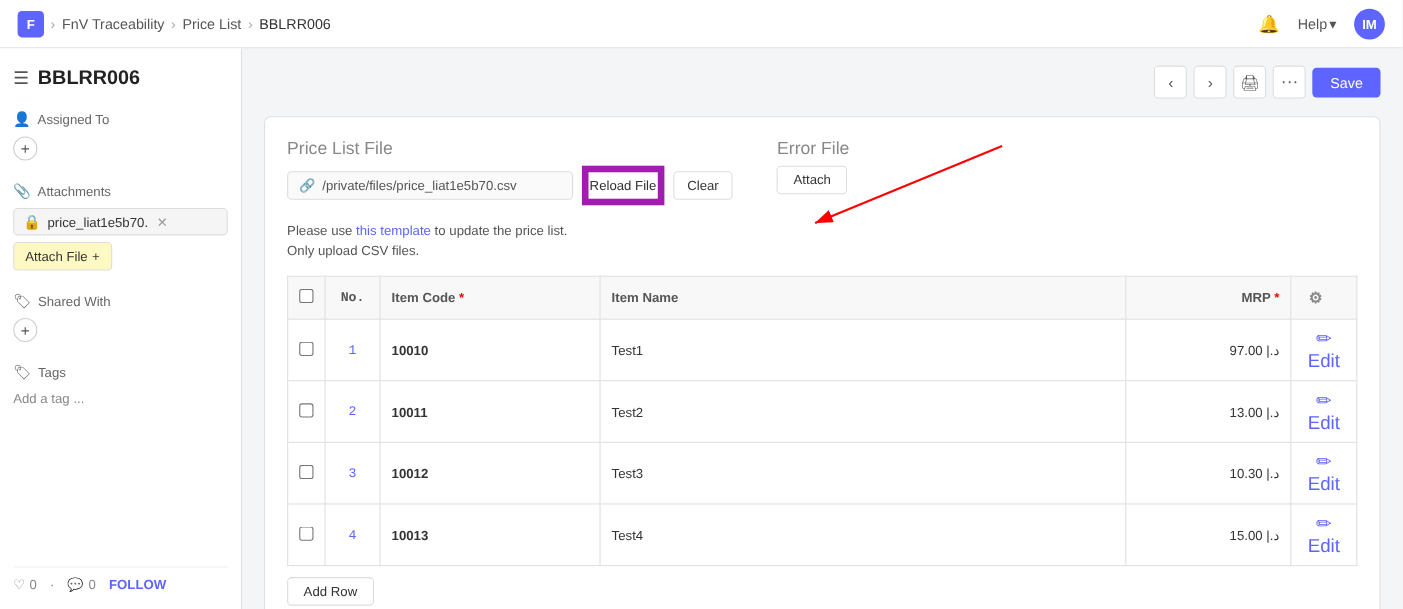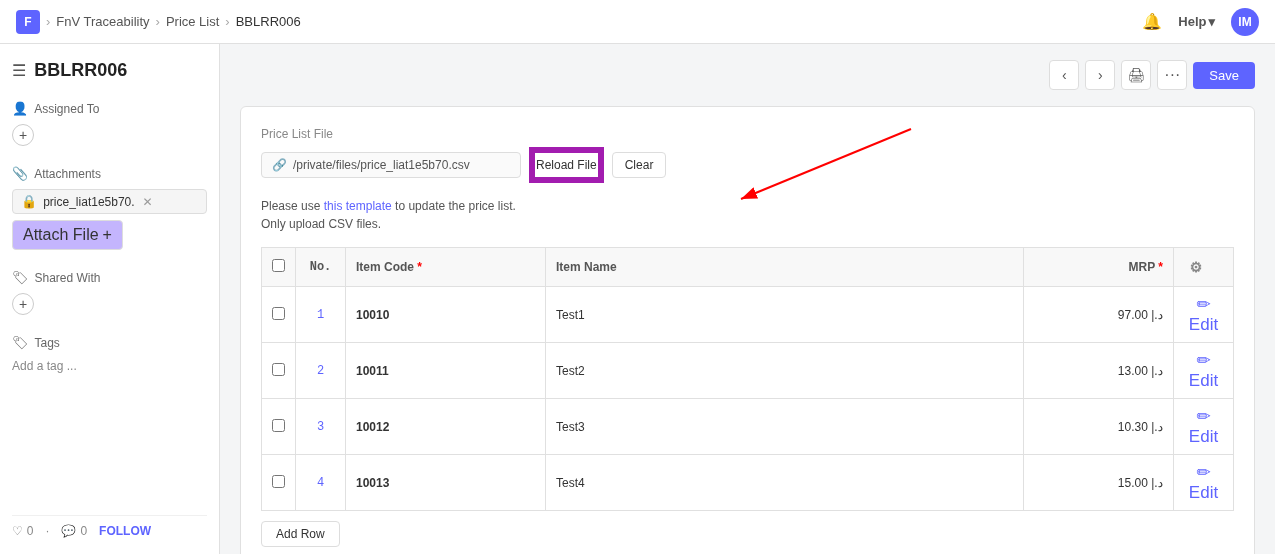--- a/index.html
+++ b/index.html
@@ -11,21 +11,21 @@
       background: #fff; border-bottom: 1px solid #e0e0e0;
       padding: 0 16px; height: 44px;
     }
     .topnav-left { display: flex; align-items: center; gap: 6px; font-size: 13px; color: #555; }
     .topnav-logo { background: #5e64ff; color: #fff; width: 24px; height: 24px; border-radius: 4px; display: flex; align-items: center; justify-content: center; font-weight: bold; font-size: 12px; }
     .topnav-sep { color: #aaa; }
     .topnav-link { color: #555; }
     .topnav-current { color: #333; font-weight: 500; }
     .topnav-right { display: flex; align-items: center; gap: 16px; }
     .topnav-bell { font-size: 16px; color: #666; cursor: pointer; }
-    .topnav-help { font-size: 13px; color: #555; cursor: pointer; display: flex; align-items: center; gap: 2px; font-weight: bold; }
+    .topnav-help { font-size: 13px; color: #555; cursor: pointer; display: flex; align-items: center; gap: 2px; }
     .topnav-avatar { background: #5e64ff; color: #fff; width: 28px; height: 28px; border-radius: 50%; display: flex; align-items: center; justify-content: center; font-size: 12px; font-weight: bold; }
 
     
     .main-layout { display: flex; height: calc(554px - 44px); }
 
     
     .sidebar {
       width: 220px; min-width: 220px; background: #fff; border-right: 1px solid #e0e0e0;
       padding: 16px 12px; overflow-y: auto; display: flex; flex-direction: column; gap: 20px;
     }
@@ -34,21 +34,21 @@
     .hamburger { font-size: 16px; color: #555; cursor: pointer; }
     
     .sidebar-section { }
     .sidebar-section-header { display: flex; align-items: center; gap: 6px; color: #666; font-size: 12px; font-weight: 500; margin-bottom: 8px; }
     .sidebar-section-icon { font-size: 13px; }
     .sidebar-add-btn { width: 22px; height: 22px; border-radius: 50%; border: 1px solid #ccc; background: #fff; cursor: pointer; display: flex; align-items: center; justify-content: center; font-size: 14px; color: #555; }
     
     .attachment-chip { display: flex; align-items: center; gap: 6px; background: #f5f5f5; border: 1px solid #ddd; border-radius: 4px; padding: 4px 8px; font-size: 12px; color: #333; margin-bottom: 6px; }
     .attachment-chip-icon { font-size: 13px; }
     .attachment-chip-close { cursor: pointer; color: #999; font-size: 12px; margin-left: 2px; }
-    .attach-file-btn { display: flex; align-items: center; gap: 4px; border: 1px solid #ddd; background: #c4b5fd; border-radius: 4px; padding: 5px 10px; font-size: 16px; cursor: pointer; color: #333; }
+    .attach-file-btn { display: flex; align-items: center; gap: 4px; border: 1px solid #ddd; background: #fef9c3; border-radius: 4px; padding: 5px 10px; font-size: 12px; cursor: pointer; color: #333; }
     
     .tags-label { color: #888; font-size: 12px; cursor: pointer; }
     
     .sidebar-footer { margin-top: auto; display: flex; align-items: center; gap: 12px; color: #888; font-size: 12px; padding-top: 8px; border-top: 1px solid #f0f0f0; }
     .follow-btn { color: #5e64ff; font-weight: 600; font-size: 12px; cursor: pointer; }
     .footer-icon-group { display: flex; align-items: center; gap: 4px; }
 
     
     .content-area { flex: 1; overflow-y: auto; padding: 16px 20px; }
     
@@ -59,21 +59,21 @@
     .toolbar-print-btn { width: 30px; height: 30px; border: 1px solid #ddd; background: #fff; border-radius: 4px; cursor: pointer; display: flex; align-items: center; justify-content: center; color: #555; font-size: 14px; }
     .toolbar-more-btn { width: 30px; height: 30px; border: 1px solid #ddd; background: #fff; border-radius: 4px; cursor: pointer; display: flex; align-items: center; justify-content: center; color: #555; font-size: 16px; }
     .toolbar-save-btn { background: #5e64ff; color: #fff; border: none; border-radius: 4px; padding: 6px 16px; font-size: 13px; font-weight: 500; cursor: pointer; }
 
     
     .card { background: #fff; border: 1px solid #e0e0e0; border-radius: 6px; padding: 20px; }
 
     
     .file-section { display: flex; gap: 40px; margin-bottom: 16px; }
     .file-group { }
-    .file-label { font-size: 12px; color: #888; margin-bottom: 6px; }
+    .file-label { font-size: 16px; color: #888; margin-bottom: 6px; }
     .file-input-row { display: flex; align-items: center; gap: 8px; }
     .file-path-display { display: flex; align-items: center; gap: 6px; border: 1px solid #ddd; border-radius: 4px; padding: 5px 10px; font-size: 12px; color: #555; min-width: 260px; background: #fafafa; }
     .file-path-icon { color: #888; }
     .file-btn { border: 6px solid #a21caf; background: #fff; border-radius: 0; padding: 5px 1px; font-size: 12px; cursor: pointer; color: #333; }
     .file-btn-clear { border: 1px solid #ddd; background: #fff; border-radius: 4px; padding: 5px 12px; font-size: 12px; cursor: pointer; color: #333; }
     .attach-btn { border: 1px solid #ddd; background: #fff; border-radius: 4px; padding: 5px 14px; font-size: 12px; cursor: pointer; color: #333; }
 
     .info-text { font-size: 12px; color: #555; margin-bottom: 4px; }
     .info-link { color: #5e64ff; text-decoration: none; }
     .info-text2 { font-size: 12px; color: #555; margin-bottom: 16px; }
@@ -208,20 +208,24 @@
         <div class="file-group">
           <div class="file-label">Price List File</div>
           <div class="file-input-row">
             <div class="file-path-display">
               <span class="file-path-icon">🔗</span>
               <span>/private/files/price_liat1e5b70.csv</span>
             </div>
             <button class="file-btn">Reload File</button>
             <button class="file-btn-clear">Clear</button>
           </div>
+        </div>
+        <div class="file-group">
+          <div class="file-label">Error File</div>
+          <button class="attach-btn">Attach</button>
         </div>
       </div>
 
       <div class="annotation-container">
 
         <svg class="arrow-svg" width="300" height="100">
           <defs>
             <marker id="arrowhead" markerWidth="8" markerHeight="6" refX="8" refY="3" orient="auto">
               <polygon points="0 0, 8 3, 0 6" fill="red"></polygon>
             </marker>

